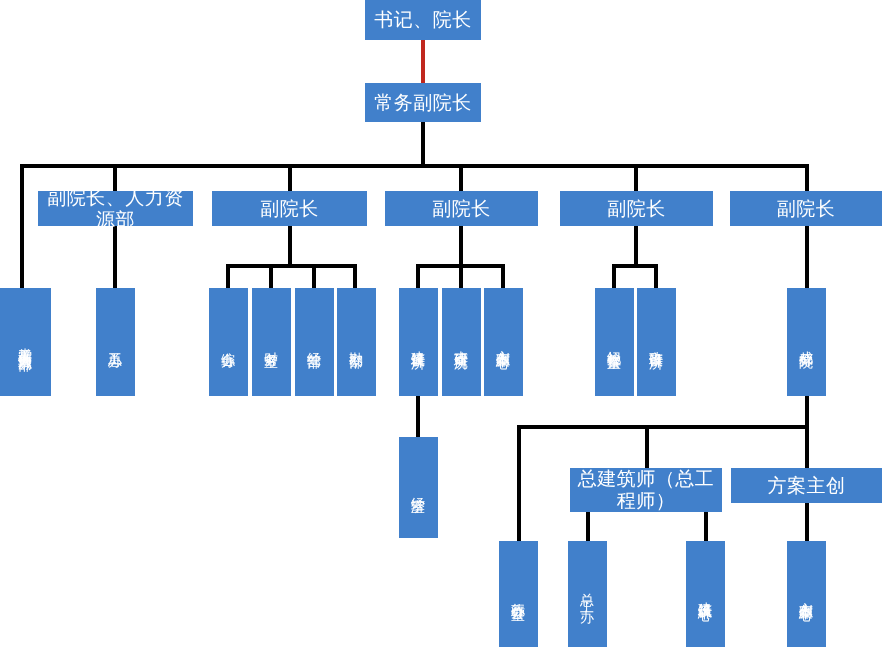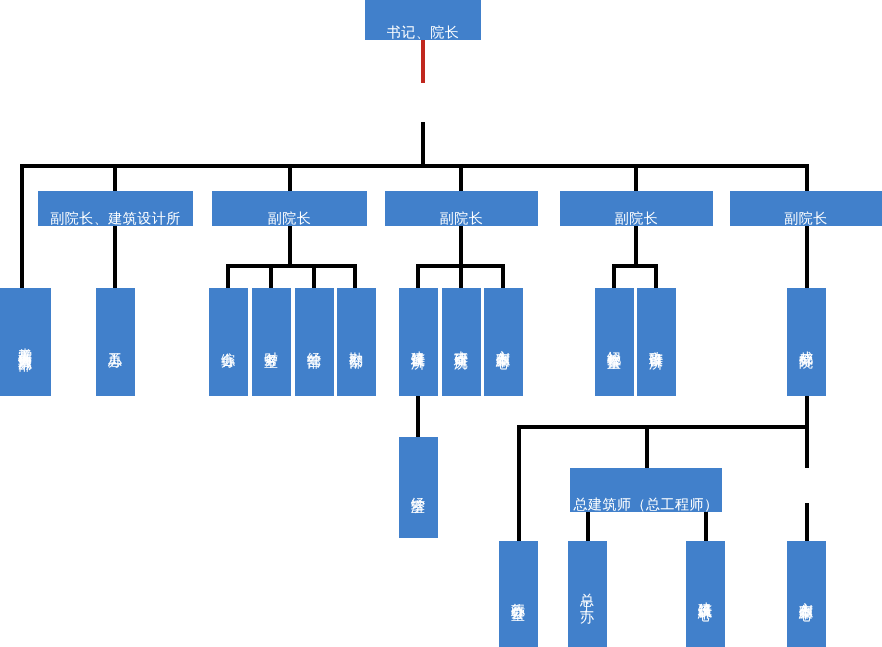--- a/index.html
+++ b/index.html
@@ -22,24 +22,23 @@
     color: #ffffff;
     box-sizing: border-box;
     display: flex;
     align-items: center;
     justify-content: center;
     text-align: center;
     line-height: 1.15;
   }
   
   .node.h {
-    font-size: 14px;
+    font-size: 19px;
     letter-spacing: 0.5px;
     writing-mode: horizontal-tb;
-    align-items: flex-end;
   }
   
   .node.v {
     font-size: 14px;
     writing-mode: vertical-rl;
     text-orientation: upright;
     letter-spacing: 1px;
   }
   .node.v.pair {
     flex-direction: row;
@@ -110,23 +109,26 @@
   <div class="conn" style="left:805px; top:425px; width:4px; height:43px;"></div>
 
   <div class="conn" style="left:586px; top:503px; width:4px; height:38px;"></div>
   <div class="conn" style="left:704px; top:503px; width:4px; height:38px;"></div>
   <div class="conn" style="left:805px; top:503px; width:4px; height:38px;"></div>
 
   <div class="node h" style="left:365px; top:0px; width:116px; height:40px;">
     <span>书记、院长</span>
   </div>
 
+  <div class="node h" style="left:365px; top:83px; width:116px; height:39px;">
+    <span>常务副院长</span>
+  </div>
 
   <div class="node h" style="left:38px; top:191px; width:155px; height:35px;">
-    <span>副院长、建筑设计所</span>
+    <span>副院长、人力资源部</span>
   </div>
   <div class="node h" style="left:212px; top:191px; width:155px; height:35px;">
     <span>副院长</span>
   </div>
   <div class="node h" style="left:385px; top:191px; width:153px; height:35px;">
     <span>副院长</span>
   </div>
   <div class="node h" style="left:560px; top:191px; width:153px; height:35px;">
     <span>副院长</span>
   </div>
@@ -177,20 +179,23 @@
     <span>成都分院</span>
   </div>
 
   <div class="node v" style="left:399px; top:437px; width:39px; height:101px;">
     <span>经济室</span>
   </div>
 
   <div class="node h" style="left:570px; top:468px; width:152px; height:44px;">
     <span>总建筑师（总工程师）</span>
   </div>
+  <div class="node h" style="left:731px; top:468px; width:151px; height:35px;">
+    <span>方案主创</span>
+  </div>
 
   <div class="node v" style="left:499px; top:541px; width:39px; height:106px;">
     <span>行政办公室</span>
   </div>
   <div class="node v spaced" style="left:568px; top:541px; width:39px; height:106px;">
     <span>总工办</span>
   </div>
   <div class="node v" style="left:686px; top:541px; width:39px; height:106px;">
     <span>建筑设计中心</span>
   </div>

